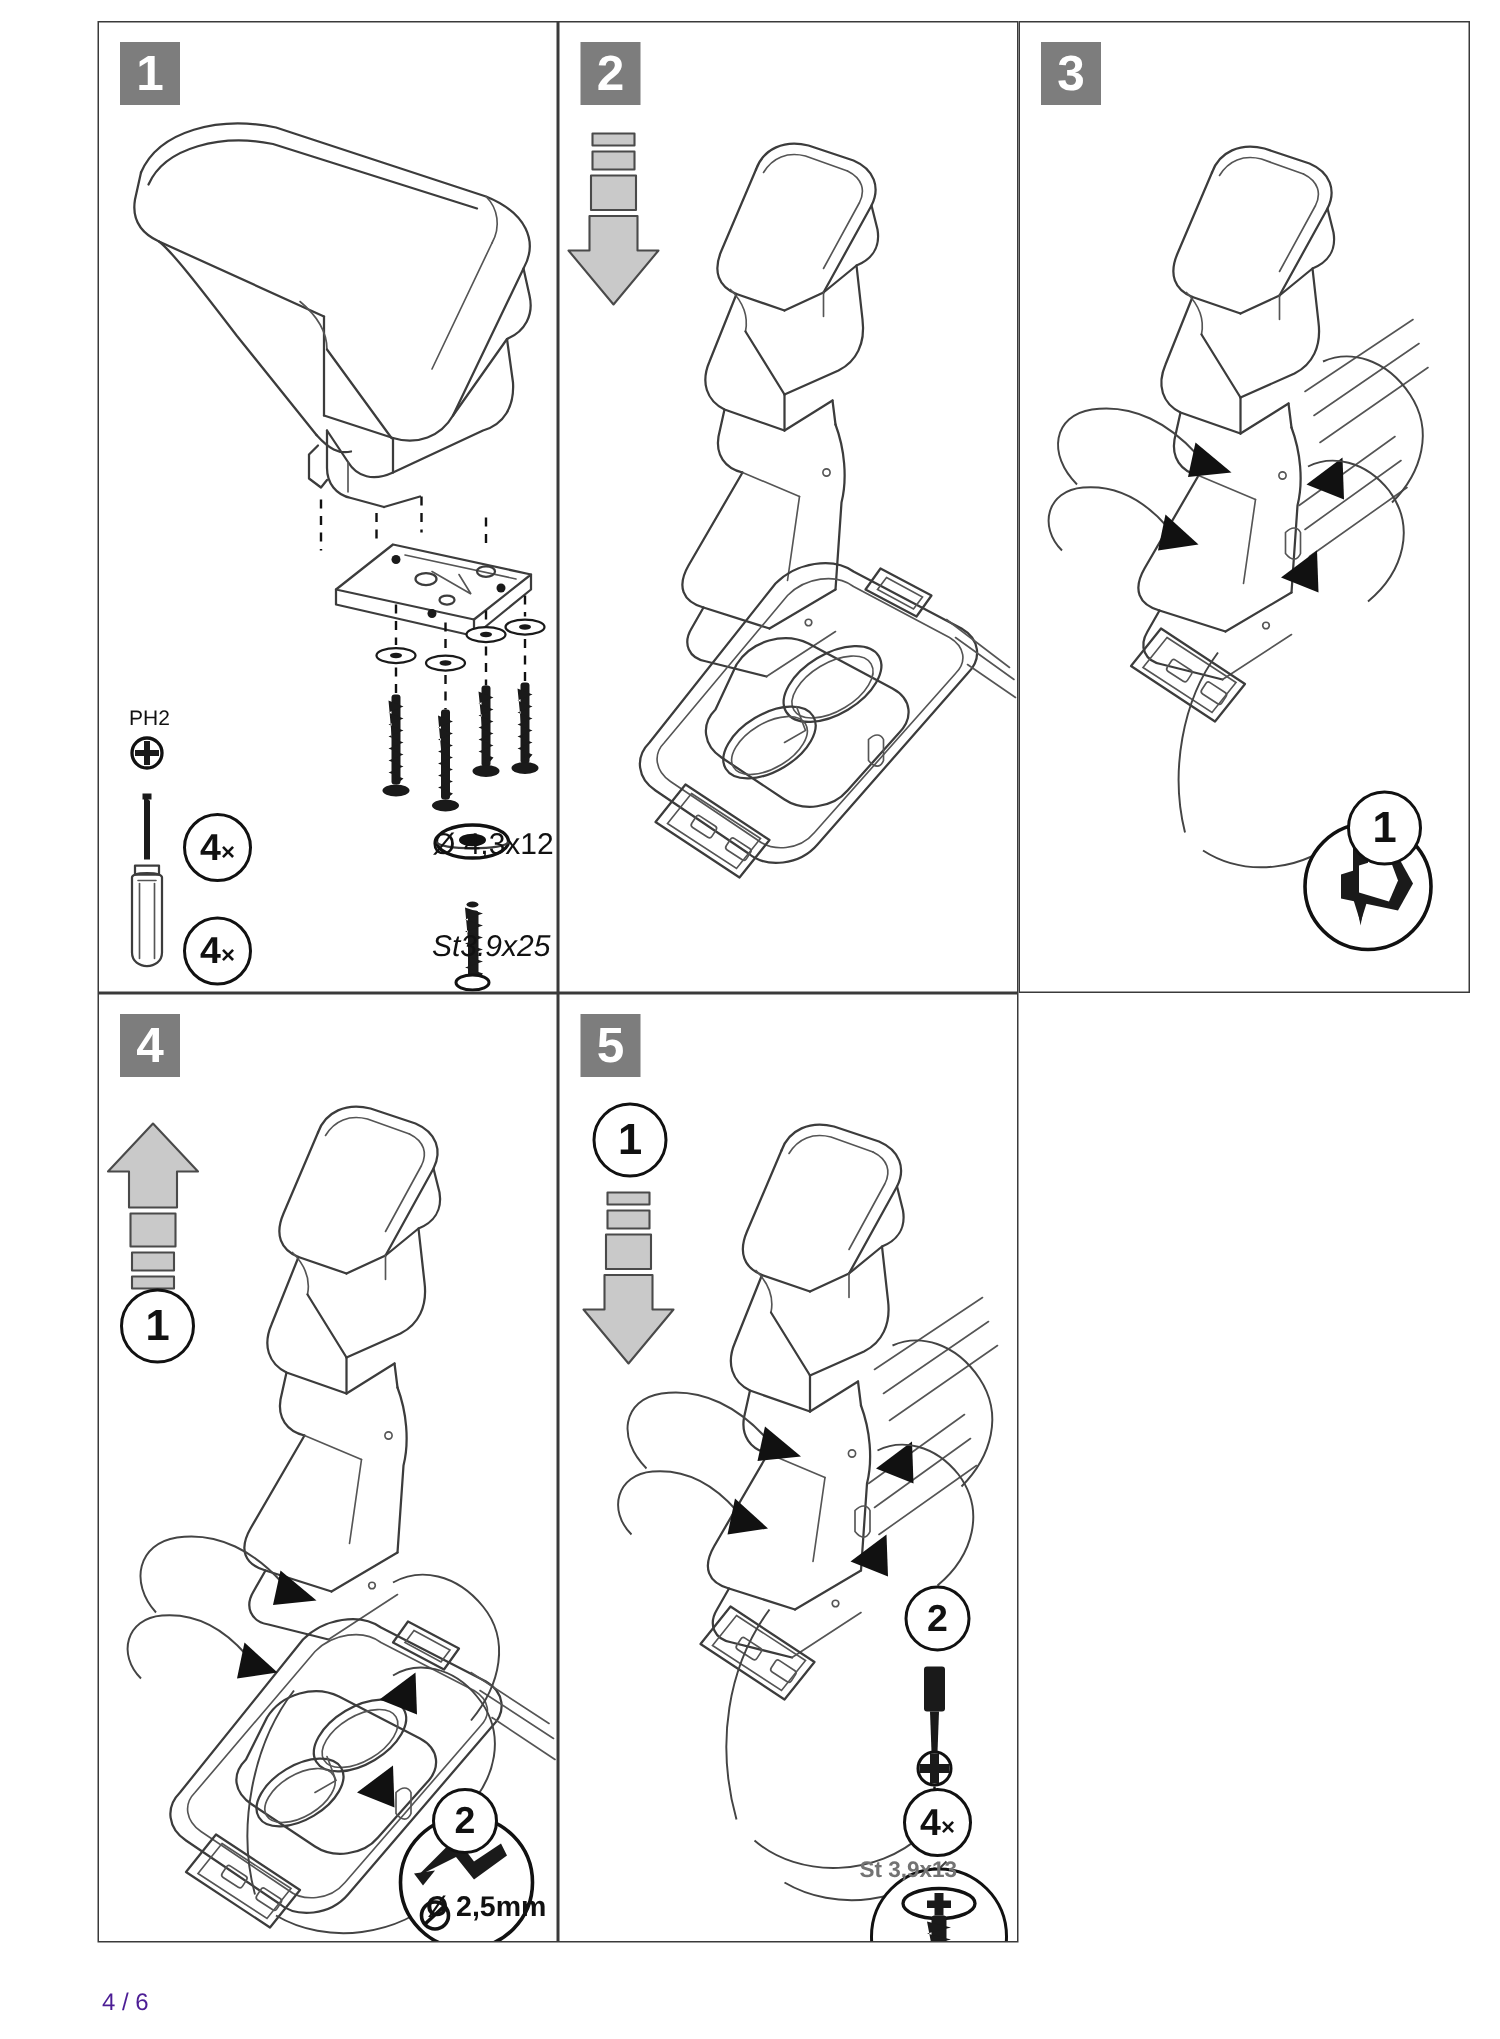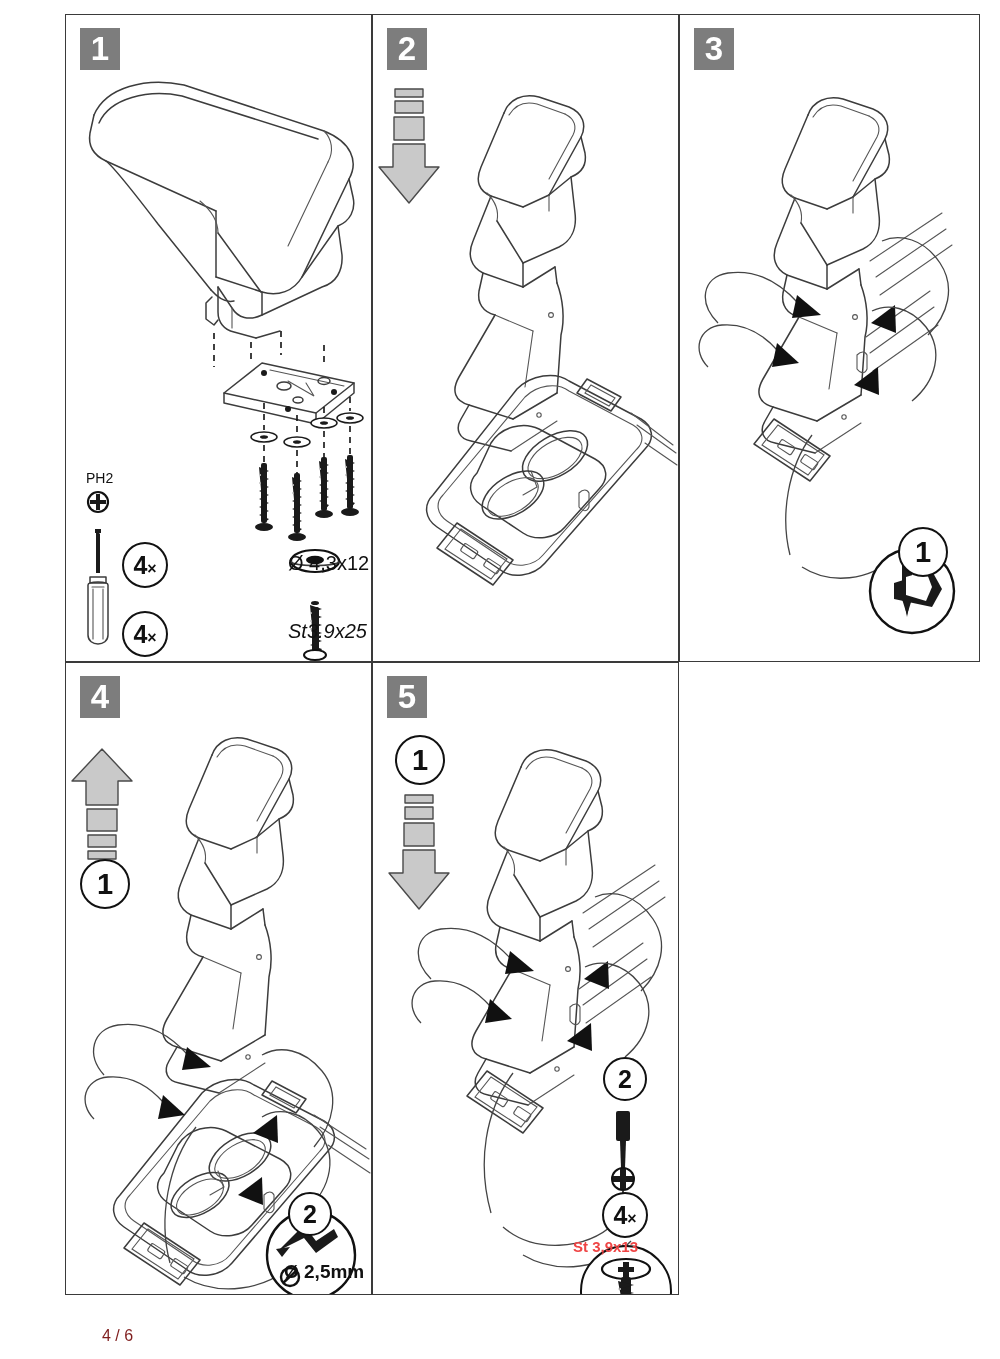--- a/index.html
+++ b/index.html
@@ -39,28 +39,28 @@
   .qty{
     position:absolute;border:2.6px solid #111;border-radius:50%;
     width:42px;height:42px;background:#fff;
     display:flex;align-items:baseline;justify-content:center;
     font-weight:bold;color:#111;
   }
   .qty .n{font-size:25px;line-height:42px;}
   .qty .x{font-size:16px;line-height:42px;}
 
   .partlabel{position:absolute;font-size:20px;color:#111;white-space:nowrap;}
-  .smalllabel{position:absolute;font-size:15px;color:#ef4444;white-space:nowrap;font-weight:bold;}
+  .smalllabel{position:absolute;font-size:15px;color:#737373;white-space:nowrap;font-weight:bold;}
   .tinylabel{position:absolute;font-size:14px;color:#111;white-space:nowrap;}
   .detail-text{
     position:absolute;font-size:19px;font-weight:bold;color:#111;white-space:nowrap;
   }
 
   .footer{
-    position:absolute;left:68px;top:1327px;font-size:16px;color:#7f1d1d;margin-left:34px;
+    position:absolute;left:68px;top:1327px;font-size:16px;color:#4c1d95;
   }
   svg{display:block;overflow:visible;}
   .ln{fill:none;stroke:#3c3c3c;stroke-width:1.5;stroke-linejoin:round;stroke-linecap:round;}
   .ln-thin{fill:none;stroke:#555;stroke-width:1.1;stroke-linecap:round;}
   .dash{fill:none;stroke:#111;stroke-width:1.6;stroke-dasharray:6 5;}
   .arrowhead{fill:#111;}
   .leader{fill:none;stroke:#444;stroke-width:1.3;}
   .graybody{fill:#c9c9c9;stroke:#4a4a4a;stroke-width:1.4;stroke-linejoin:round;}
   .blk{fill:#1a1a1a;}
   .wht{fill:#fff;stroke:#1a1a1a;stroke-width:1.5;}

